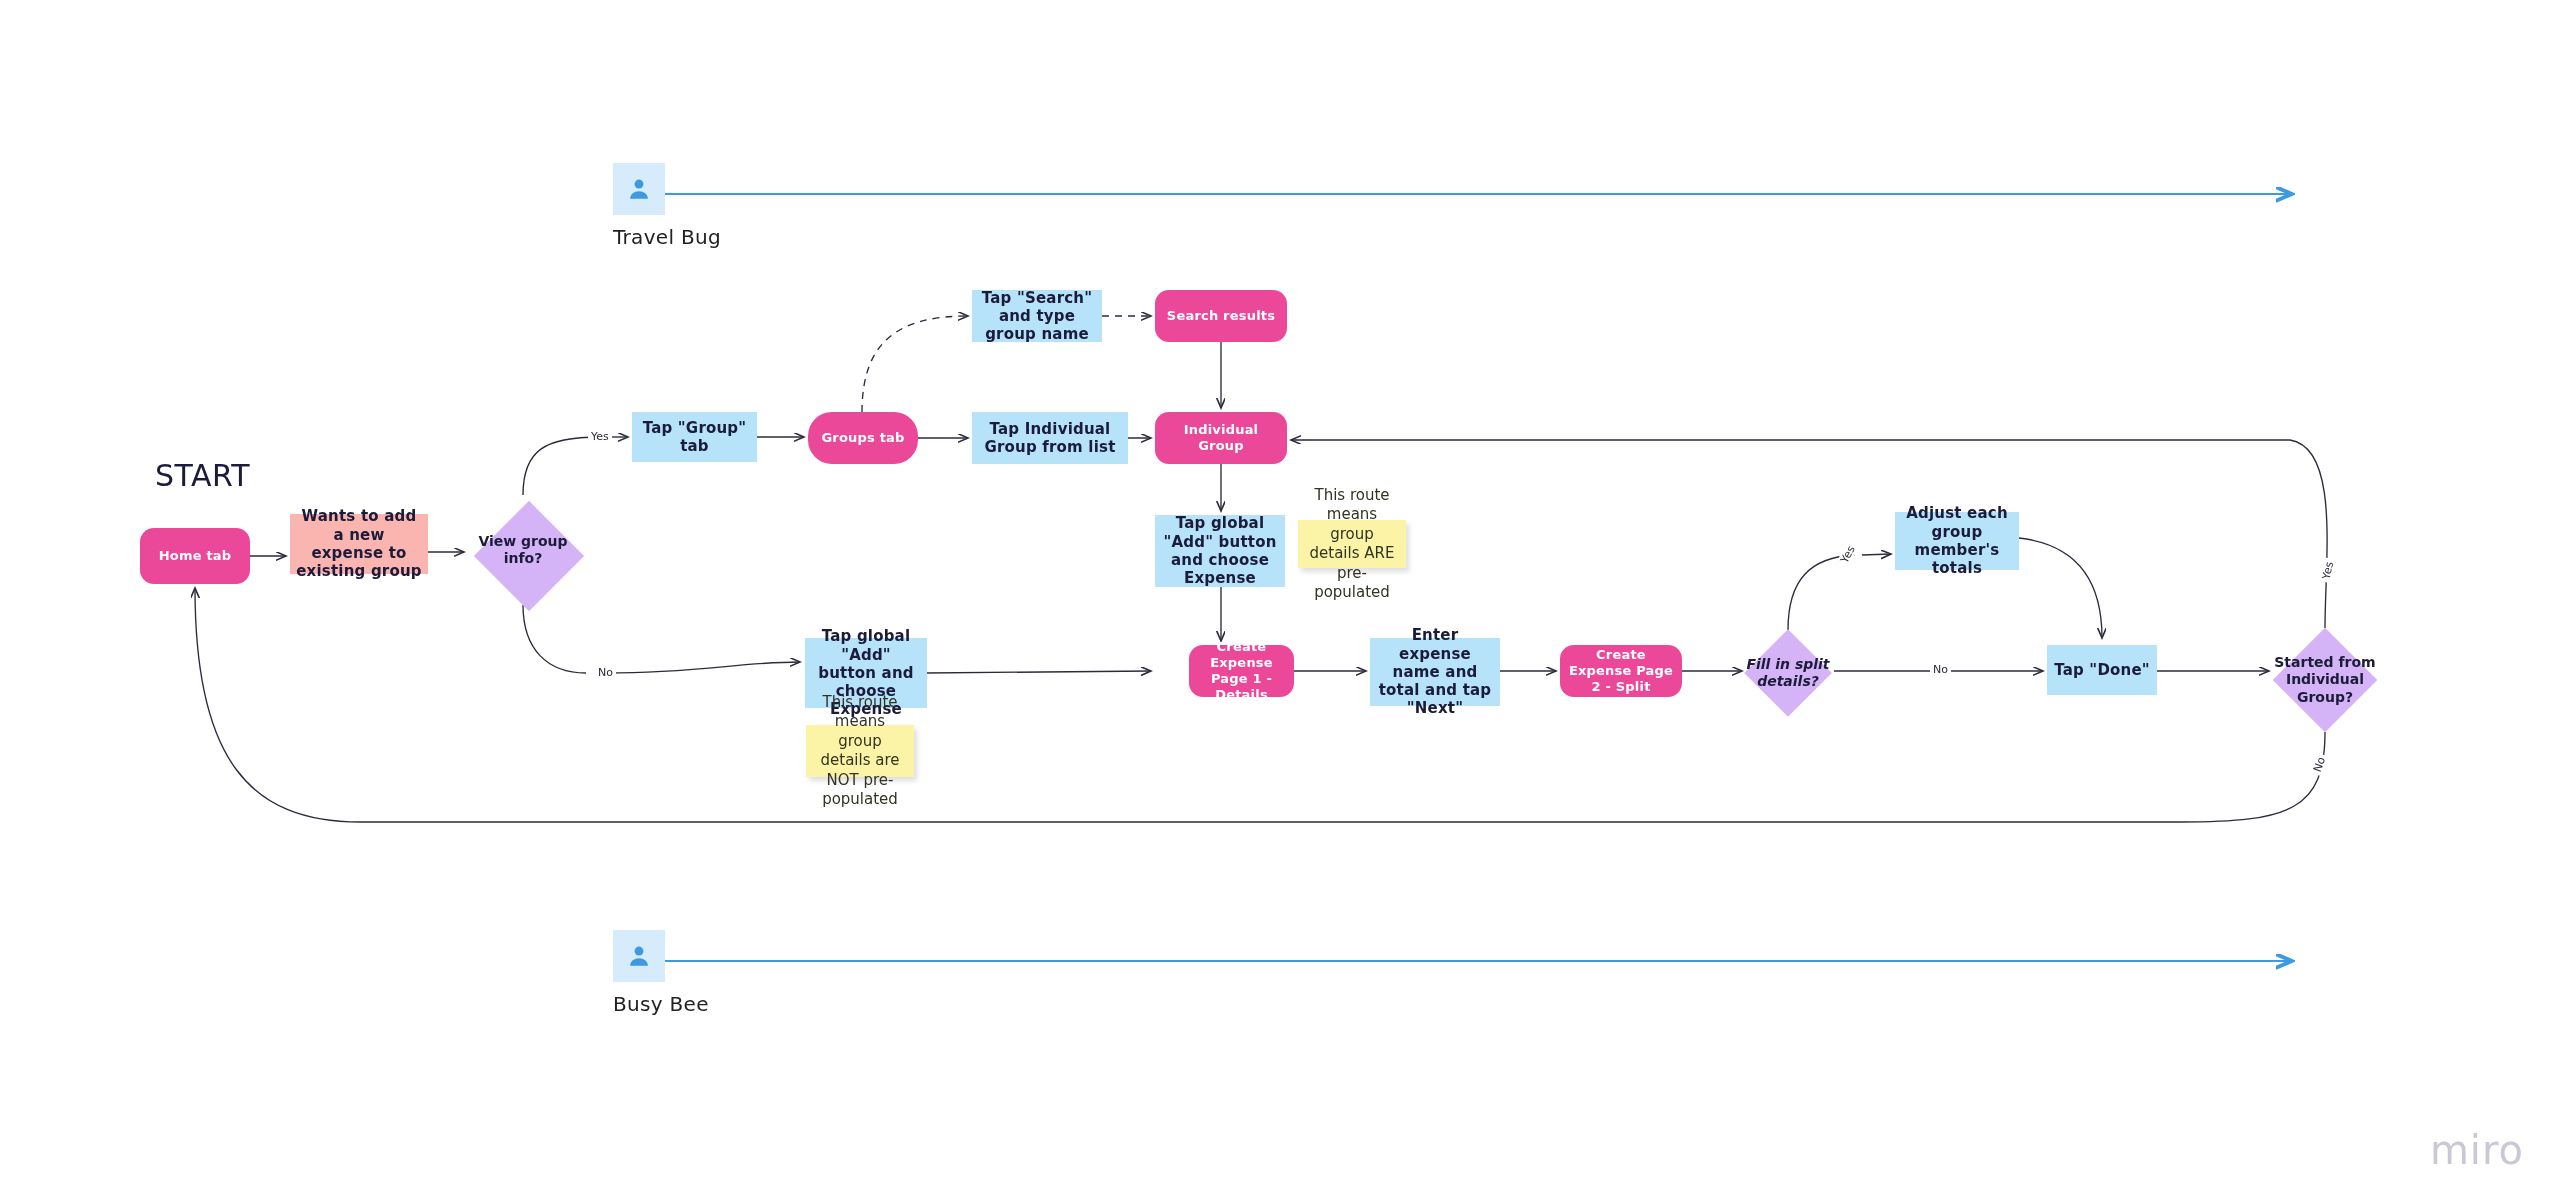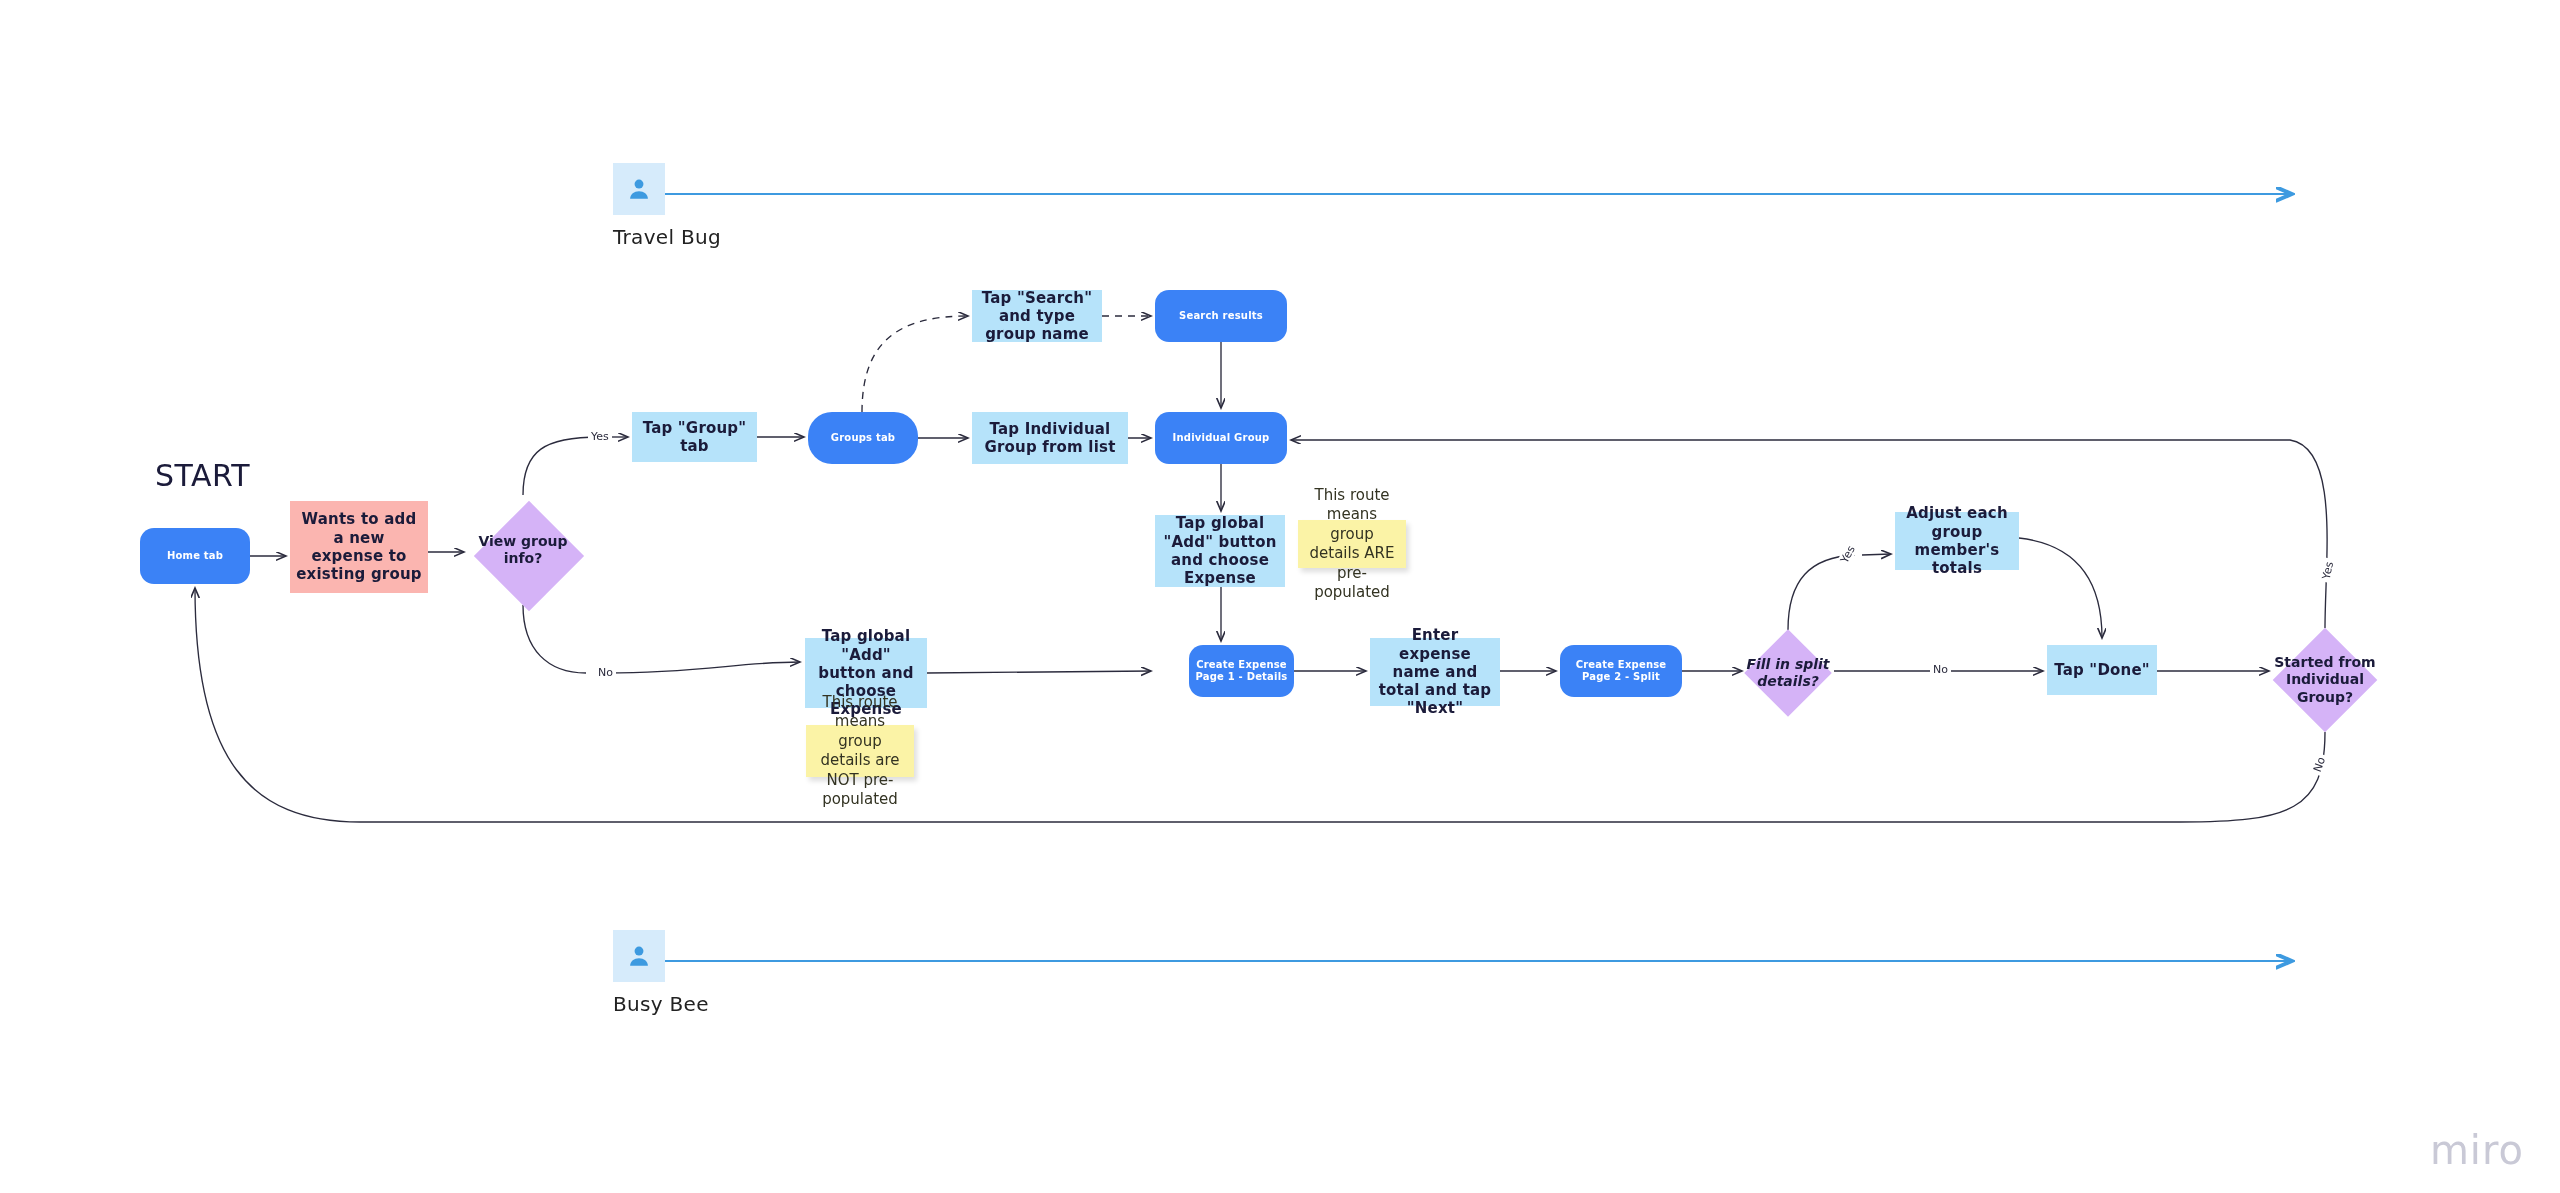--- a/index.html
+++ b/index.html
@@ -26,24 +26,24 @@
     display: flex;
     align-items: center;
     justify-content: center;
     text-align: center;
     line-height: 1.22;
     font-weight: bold;
     letter-spacing: 0.2px;
     padding: 4px 6px;
   }
   .n-dark {
-    background: #3b82f6;
+    background: #ec4899;
     color: #ffffff;
     border-radius: 14px;
-    font-size: 10px;
+    font-size: 13px;
   }
   .n-blue {
     background: #b6e3fa;
     color: #1b1b3a;
     font-size: 15px;
   }
   .n-pink {
     background: #fbb5b0;
     color: #1b1b3a;
     font-size: 15px;
@@ -212,21 +212,21 @@
       <svg width="26" height="26" viewBox="0 0 24 24" fill="#3d9ae0">
         <circle cx="12" cy="7.4" r="4.1"></circle>
         <path d="M3.8 21c0-4.3 3.7-7 8.2-7s8.2 2.7 8.2 7z"></path>
       </svg>
     </div>
     <div class="persona-label">Busy Bee</div>
   </div>
 
   <div class="node n-dark" style="left:140px; top:528px; width:110px; height:56px;">Home tab</div>
 
-  <div class="node n-pink" style="left:290px; top:501px; width:138px; height:92px;">Wants to add a new expense to existing group</div>
+  <div class="node n-pink" style="left:290px; top:514px; width:138px; height:60px;">Wants to add a new expense to existing group</div>
 
   <div class="diamond" style="left:490px; top:517px; width:78px; height:78px;"></div>
   <div class="diamond-label" style="left:468px; top:495px; width:110px; height:110px;">View group info?</div>
 
   <div class="node n-blue" style="left:632px; top:412px; width:125px; height:50px;">Tap "Group" tab</div>
 
   <div class="node n-dark" style="left:808px; top:412px; width:110px; height:52px;border-radius:24px;">Groups tab</div>
 
   <div class="node n-blue" style="left:972px; top:290px; width:130px; height:52px;">Tap "Search" and type group name</div>
 

